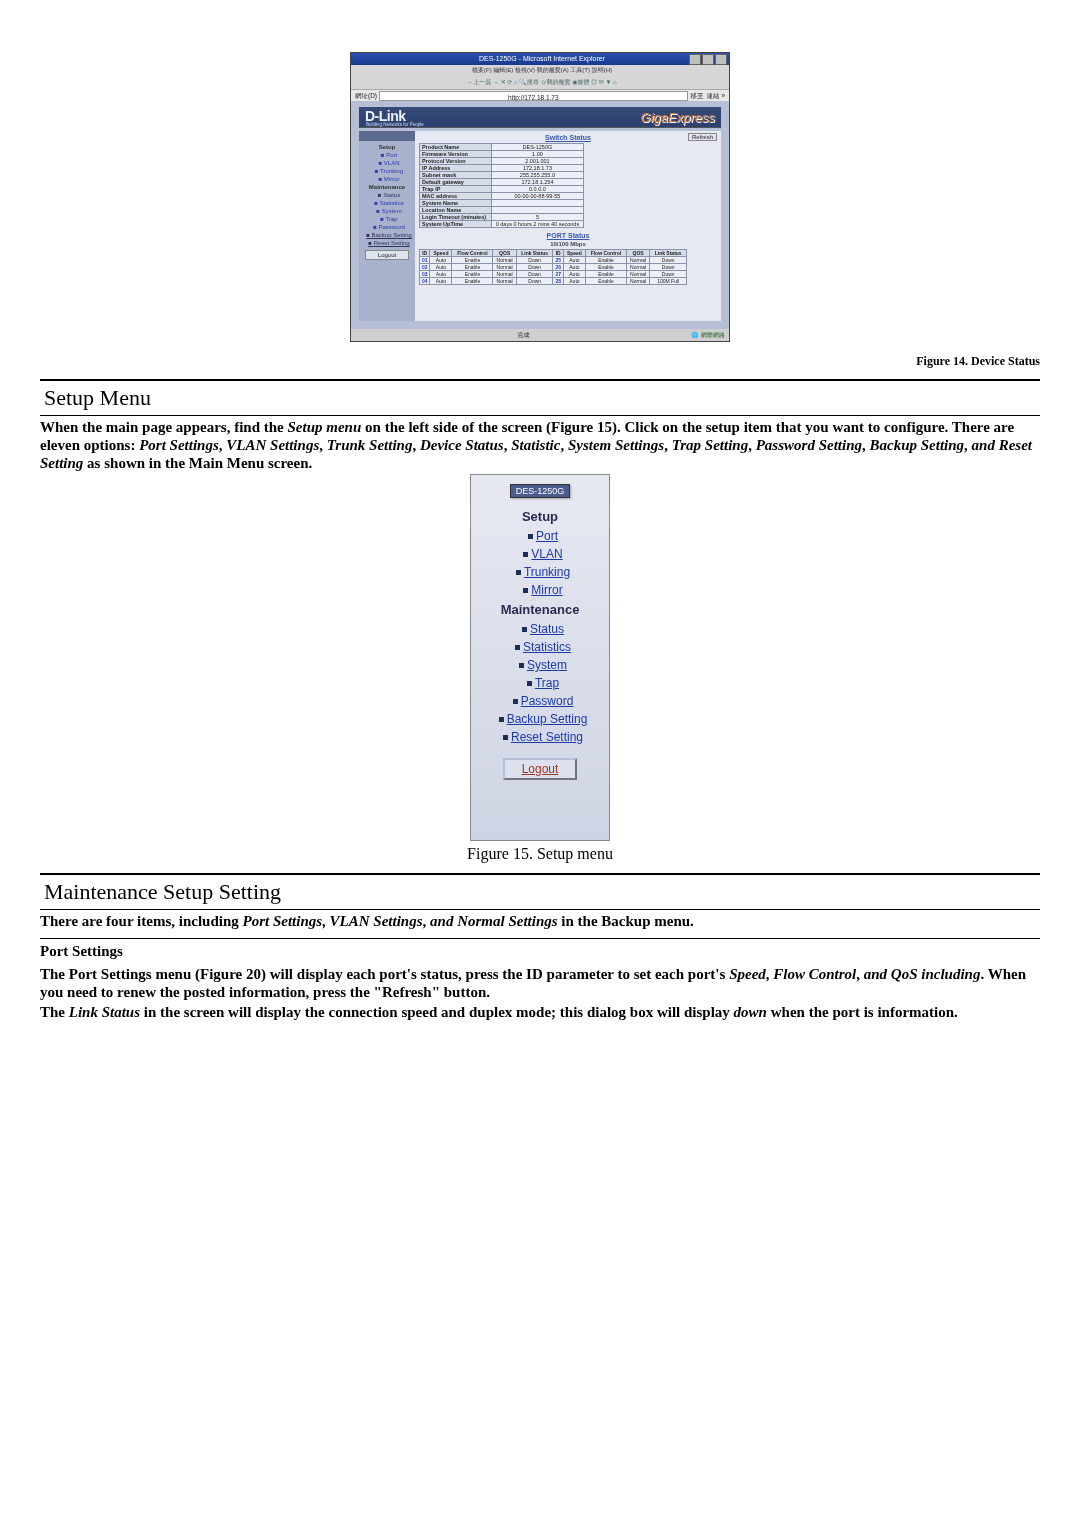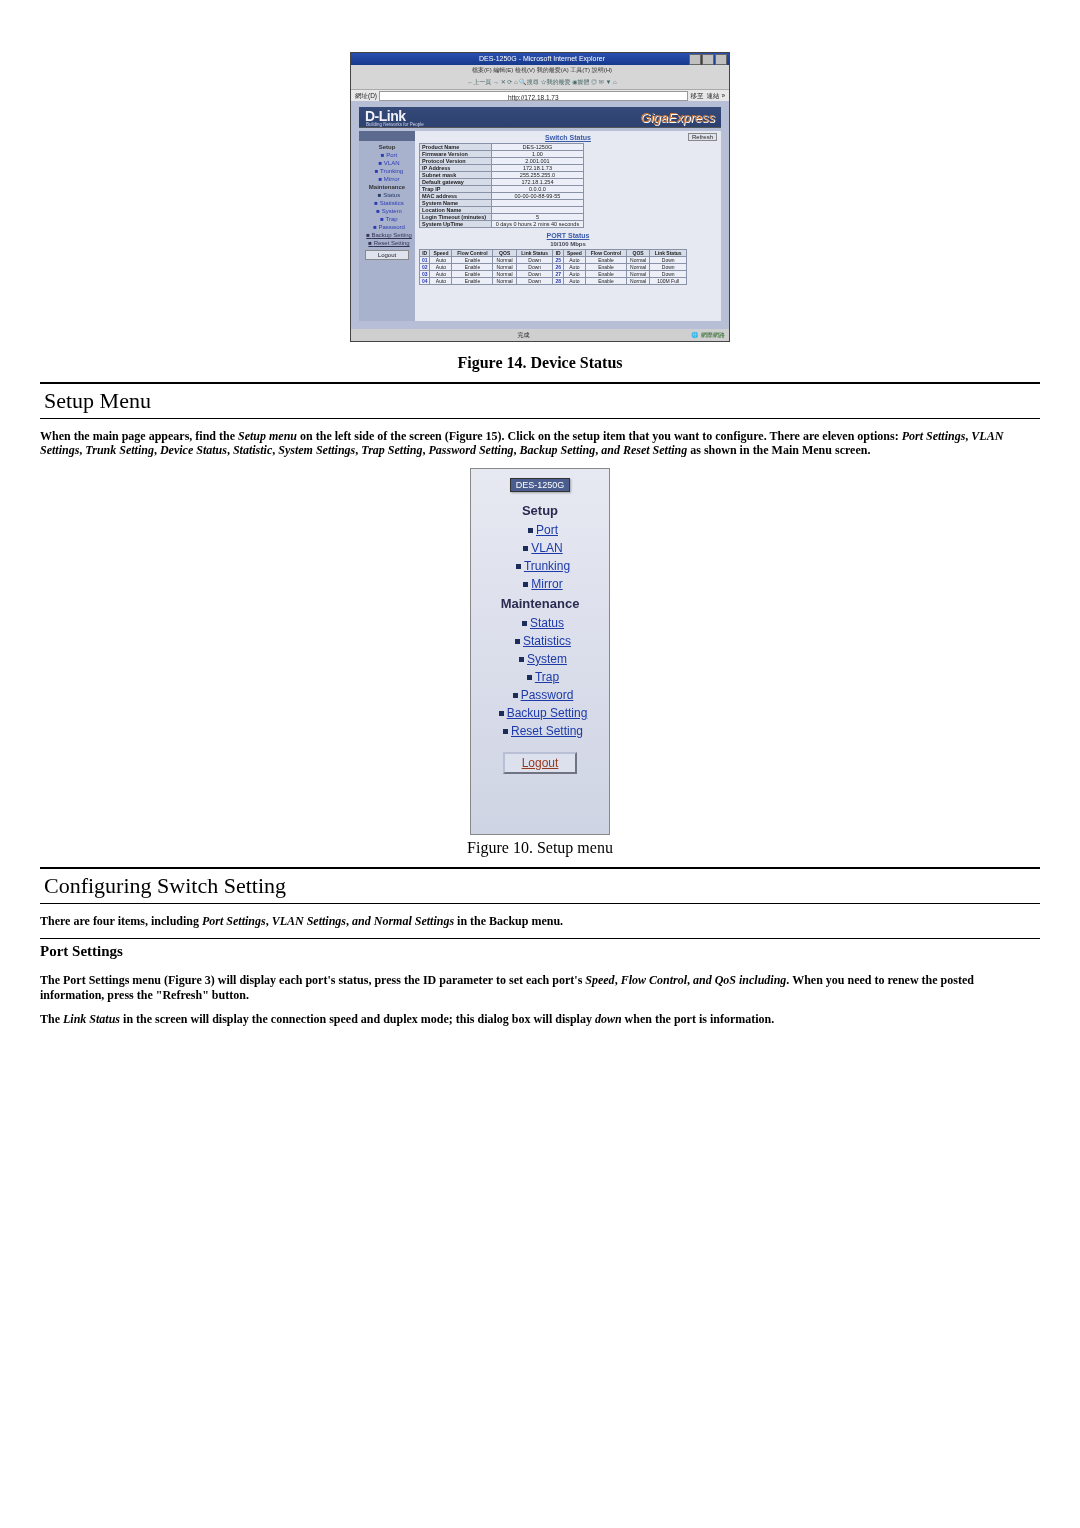--- a/index.html
+++ b/index.html
@@ -149,22 +149,23 @@
   .screenshot .statusbar {
     position:absolute; left:0; right:0; bottom:0; height:12px; background:#cfcfcf; font-size:6px;
     display:flex;
   }
   .screenshot .statusbar .l { flex:1; padding-left:4px; line-height:12px; }
   .screenshot .statusbar .r { padding-right:4px; line-height:12px; color:#145a14; }
 
   .fig-caption {
     font-weight: bold;
     font-family: "Times New Roman", serif;
-    font-size: 16px;
+    font-size: 12px;
     margin-top: 4px;
+    text-align: right;
   }
   .fig-caption-15 {
     font-family: "Times New Roman", serif;
     font-size: 16px;
     margin-top: 4px;
     text-align: center;
   }
 
   .section-rule {
     height: 0;
@@ -182,22 +183,22 @@
     border-bottom: 1.2px solid #000;
   }
   .sub-head {
     font-weight: bold;
     font-size: 15px;
     padding: 4px 0 3px 0;
     border-top: 1.2px solid #000;
     margin-top: 8px;
   }
   p.body {
-    margin: 10px 0;
-    font-size: 12px;
+    margin: 2px 0;
+    font-size: 15px;
     line-height: 1.2;
   }
   p.body .em { font-style: italic; }
   p.body b { font-weight: bold; }
 
   
   .fig15 {
     width: 138px;
     margin: 0 auto;
     border: 1px solid #888;
@@ -454,31 +455,31 @@
       <div class="item"><span class="bullet"></span><a>Status</a></div>
       <div class="item"><span class="bullet"></span><a>Statistics</a></div>
       <div class="item"><span class="bullet"></span><a>System</a></div>
       <div class="item"><span class="bullet"></span><a>Trap</a></div>
       <div class="item"><span class="bullet"></span><a>Password</a></div>
       <div class="item"><span class="bullet"></span><a>Backup Setting</a></div>
       <div class="item"><span class="bullet"></span><a>Reset Setting</a></div>
     </div>
     <div class="logout"><a>Logout</a></div>
   </div>
-  <div class="fig-caption-15">Figure 10. Setup menu</div>
+  <div class="fig-caption-15">Figure 15. Setup menu</div>
 </div>
 
 <hr class="section-rule double">
-<div class="section-head">Configuring Switch Setting</div>
+<div class="section-head">Maintenance Setup Setting</div>
 
 <p class="body">
   <b><span>There are four items, including </span></b><b class="em"><span>Port Settings</span></b><b><span>, </span></b><b class="em"><span>VLAN Settings</span></b><b><span>, </span></b><b class="em"><span>and Normal Settings</span></b><b><span> in the Backup menu.</span></b>
 </p>
 
 <div class="sub-head">Port Settings</div>
 
 <p class="body">
-  <b><span>The Port Settings menu (Figure 3) will display each port's status, press the ID parameter to set each port's </span></b><b class="em"><span>Speed</span></b><b><span>, </span></b><b class="em"><span>Flow Control</span></b><b><span>, </span></b><b class="em"><span>and QoS including</span></b><b><span>. When you need to renew the posted information, press the "Refresh" button.</span></b>
+  <b><span>The Port Settings menu (Figure 20) will display each port's status, press the ID parameter to set each port's </span></b><b class="em"><span>Speed</span></b><b><span>, </span></b><b class="em"><span>Flow Control</span></b><b><span>, </span></b><b class="em"><span>and QoS including</span></b><b><span>. When you need to renew the posted information, press the "Refresh" button.</span></b>
 </p>
 
 <p class="body">
   <b><span>The </span></b><b class="em"><span>Link Status</span></b><b><span> in the screen will display the connection speed and duplex mode; this dialog box will display </span></b><b class="em"><span>down</span></b><b><span> when the port is information.</span></b>
 </p>
 
 </body></html>

